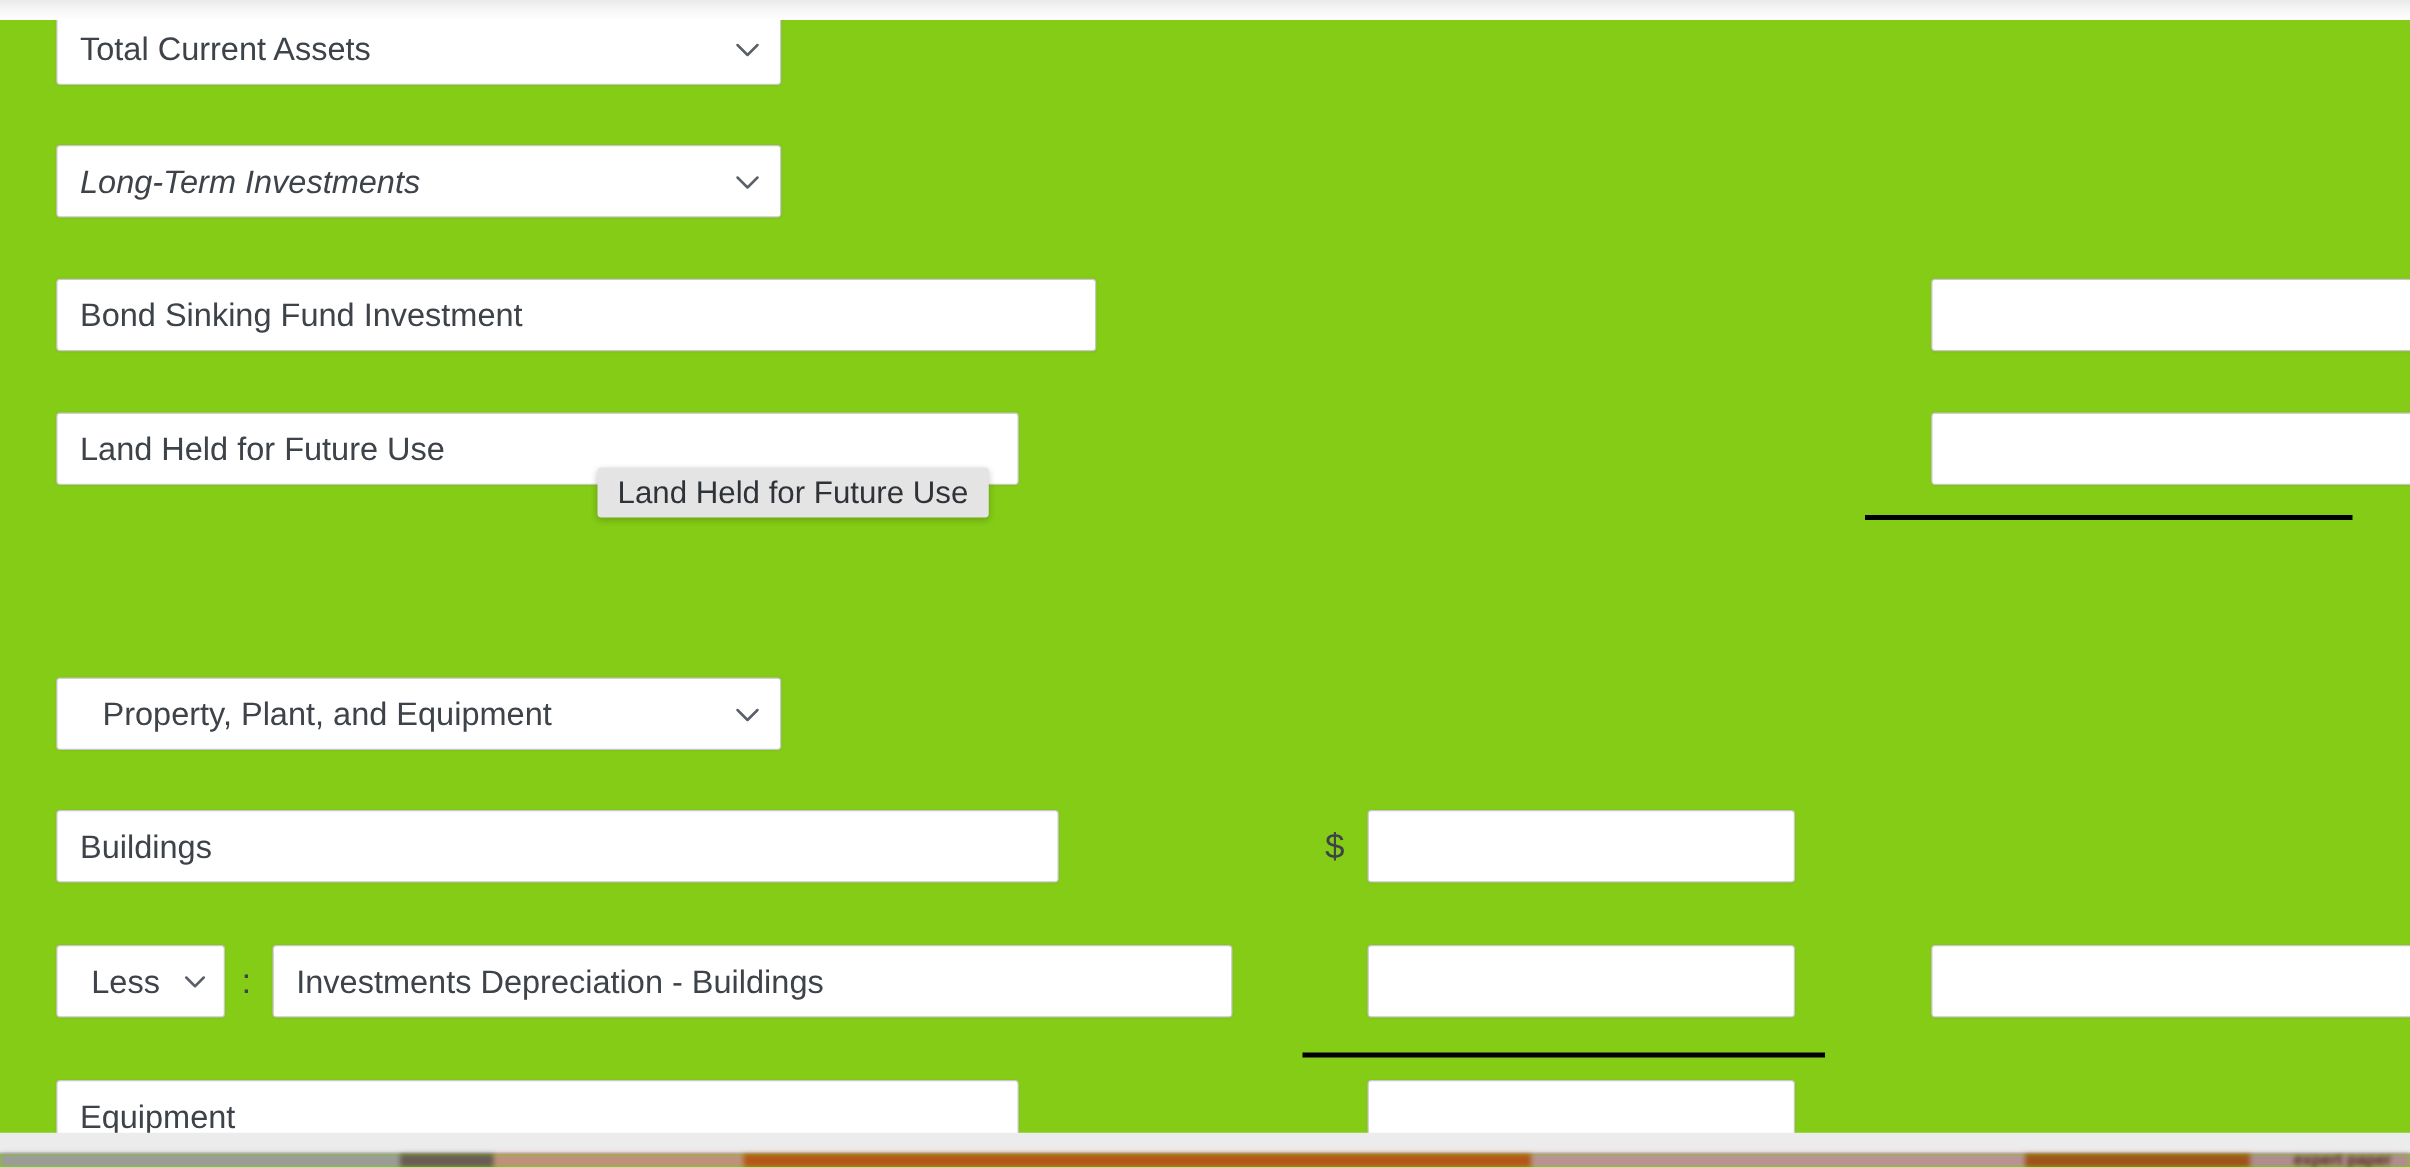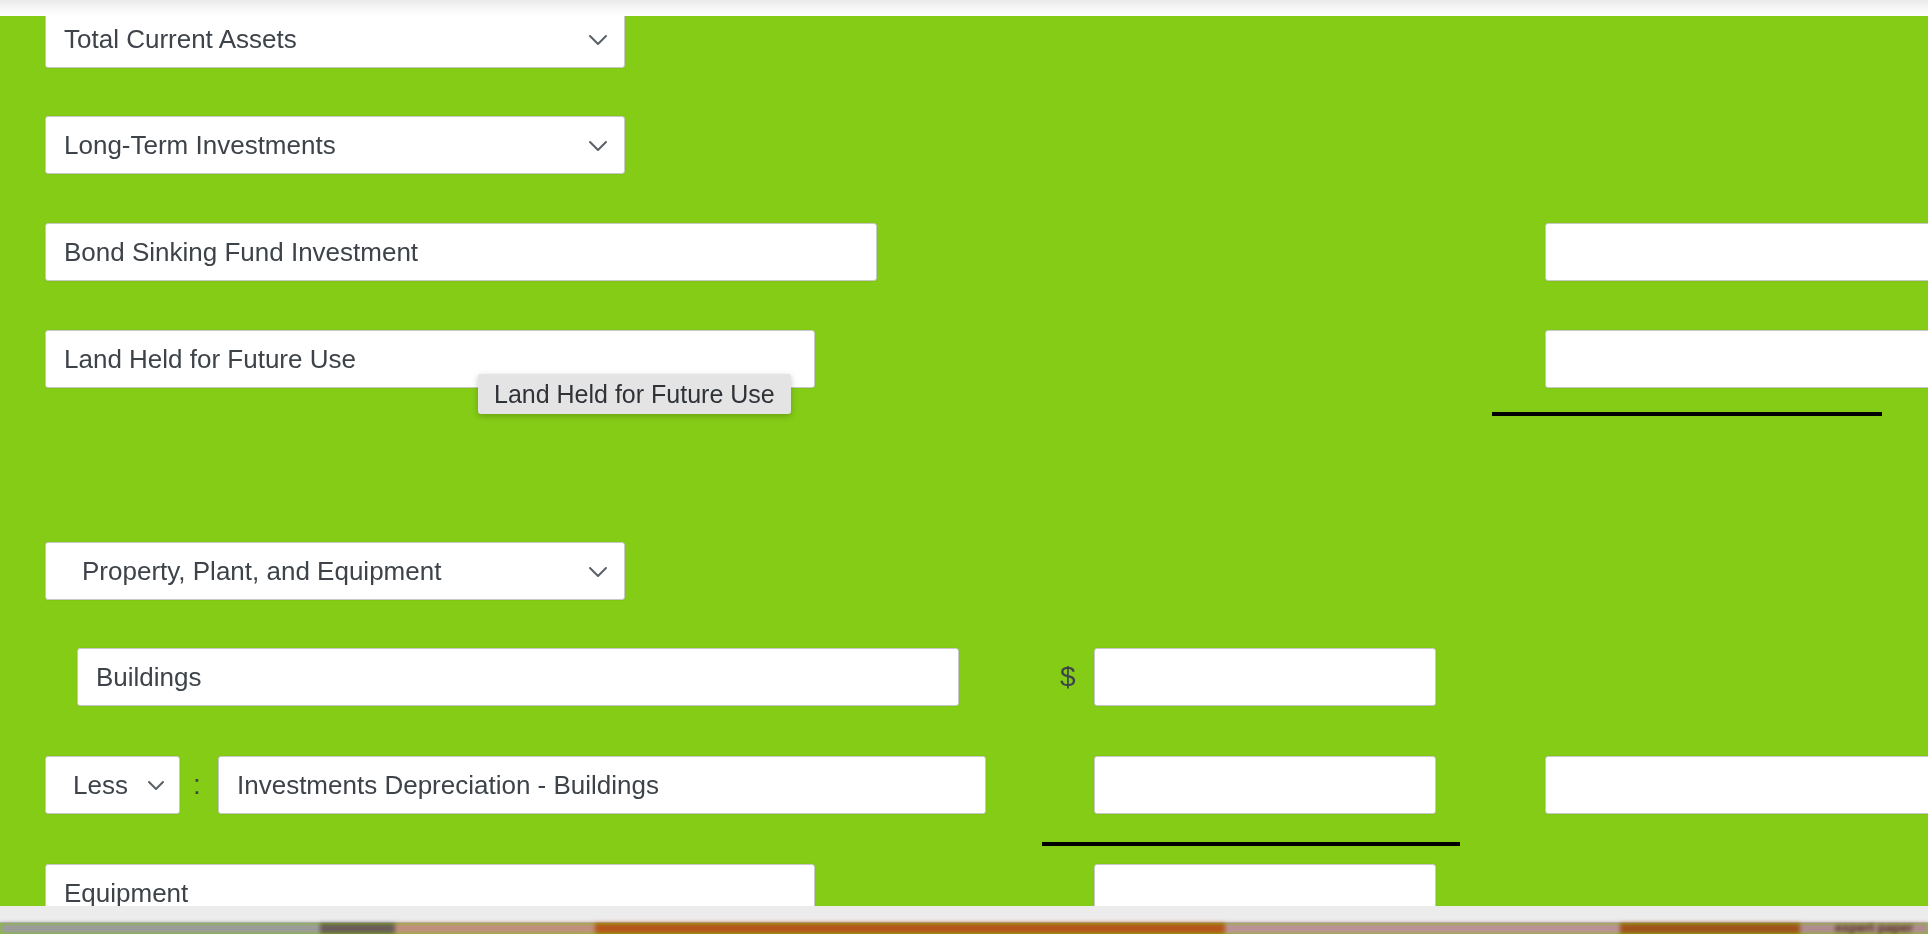--- a/index.html
+++ b/index.html
@@ -181,21 +181,21 @@
       <span>Total Current Assets</span>
       <span class="chev">
         <svg width="20" height="14" viewBox="0 0 20 14">
           <path d="M2 3 L10 11 L18 3" stroke="#5a6068" stroke-width="2" fill="none" stroke-linecap="round" stroke-linejoin="round"></path>
         </svg>
       </span>
     </div>
   </div>
 
   <div class="row" style="top:116px;">
-    <div class="ctrl select" style="left:45px; width:580px;">
+    <div class="ctrl select" style="left:45px; width:580px;font-style:italic;">
       <span>Long-Term Investments</span>
       <span class="chev">
         <svg width="20" height="14" viewBox="0 0 20 14">
           <path d="M2 3 L10 11 L18 3" stroke="#5a6068" stroke-width="2" fill="none" stroke-linecap="round" stroke-linejoin="round"></path>
         </svg>
       </span>
     </div>
   </div>
 
   <div class="row" style="top:223px;">
@@ -227,21 +227,21 @@
       <span>Property, Plant, and Equipment</span>
       <span class="chev">
         <svg width="20" height="14" viewBox="0 0 20 14">
           <path d="M2 3 L10 11 L18 3" stroke="#5a6068" stroke-width="2" fill="none" stroke-linecap="round" stroke-linejoin="round"></path>
         </svg>
       </span>
     </div>
   </div>
 
   <div class="row" style="top:648px;">
-    <div class="ctrl textbox" style="left:45px; width:882px;margin-left:32px;">
+    <div class="ctrl textbox" style="left:45px; width:802px;">
       <span>Buildings</span>
     </div>
     <div class="dollar" style="left:1060px;">$</div>
     <div class="ctrl amount" style="left:1094px; width:342px;">
       <span></span>
     </div>
   </div>
 
   <div class="row" style="top:756px;">
     <div class="ctrl select" style="left:45px; width:135px; padding:0 14px; padding-right:38px;text-align:center;">

